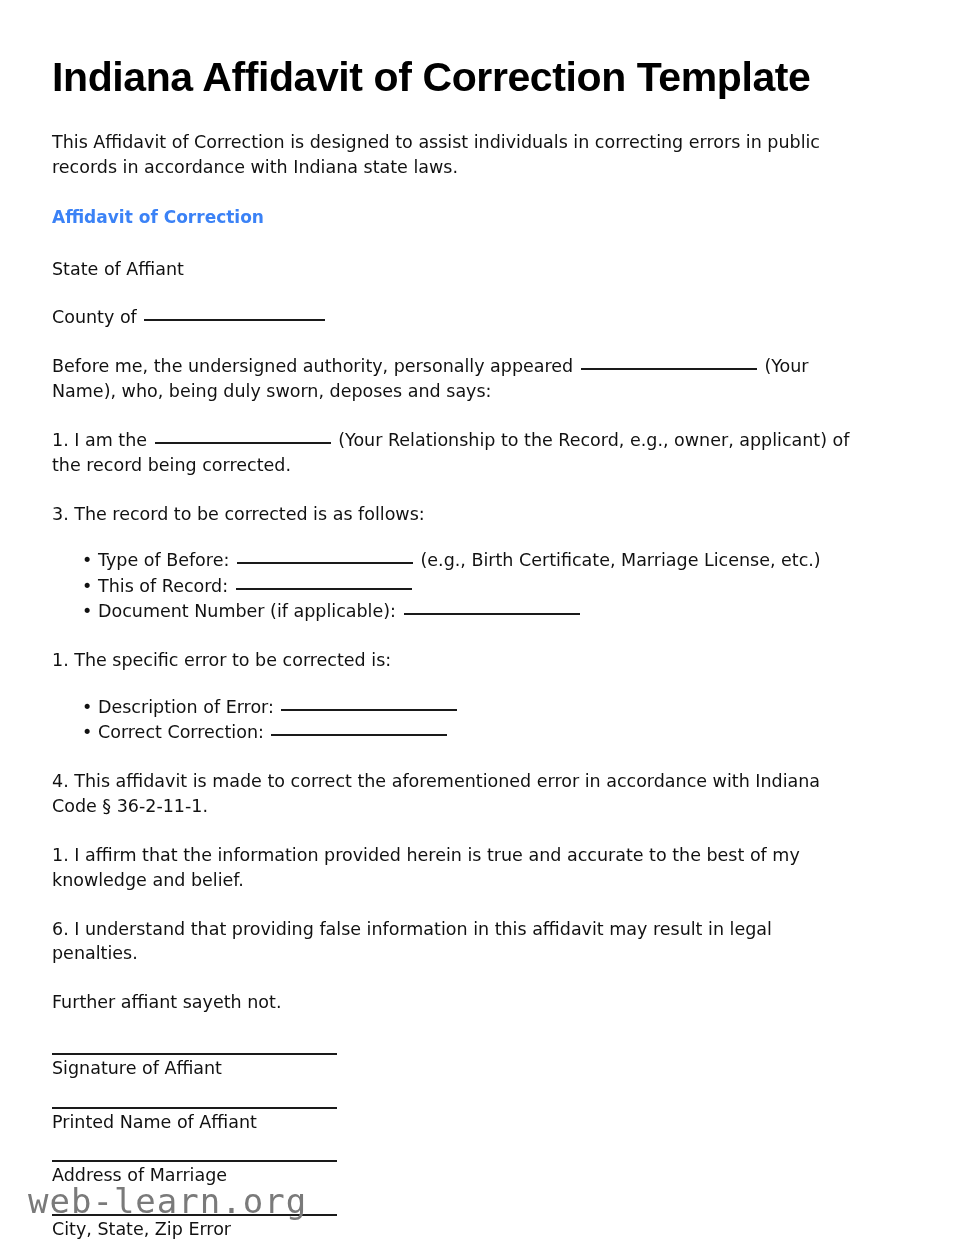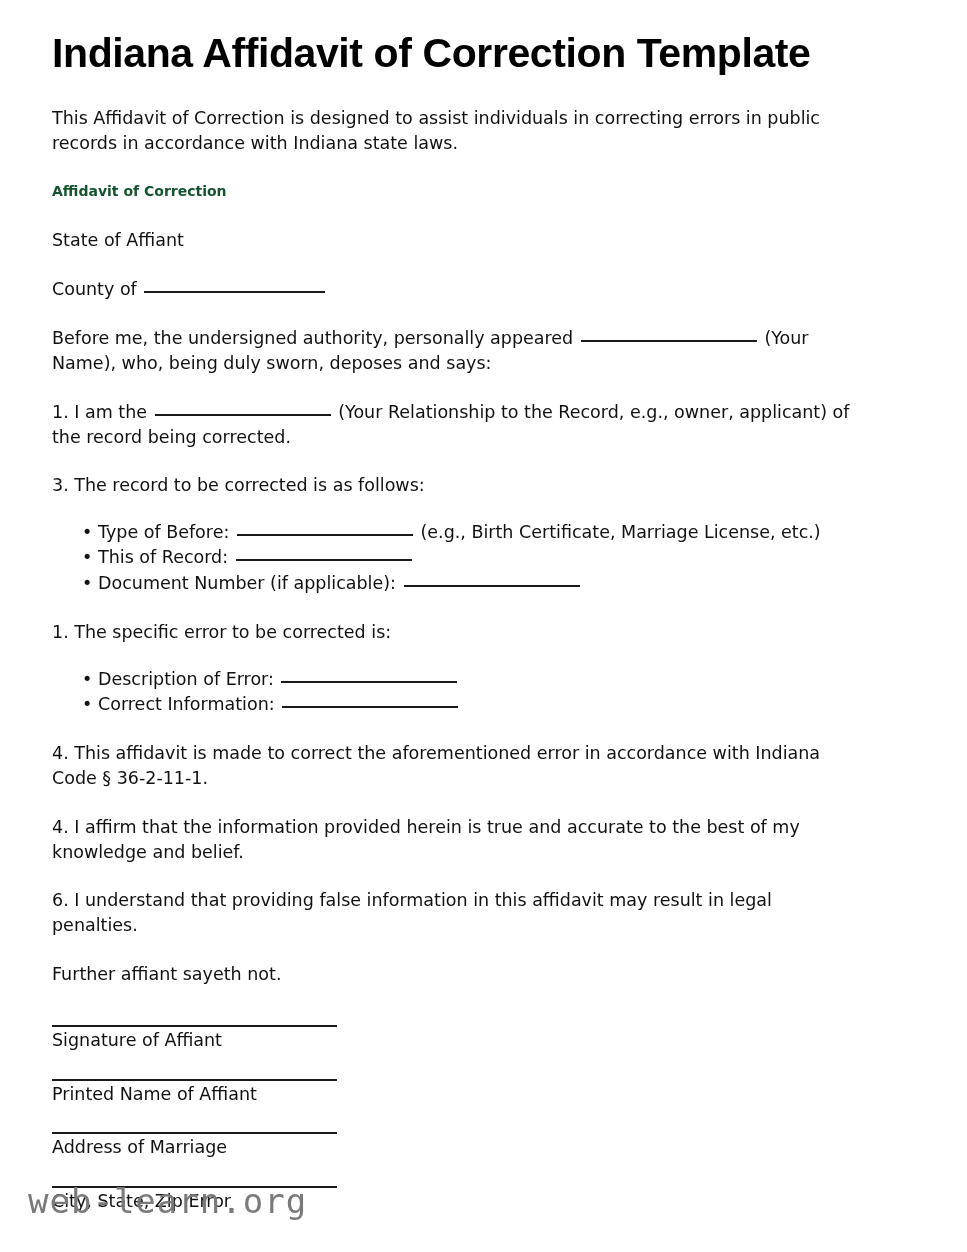--- a/index.html
+++ b/index.html
@@ -14,21 +14,21 @@
     color: #111111;
     -webkit-font-smoothing: antialiased;
     overflow: hidden;
   }
 
   .page {
     position: relative;
     width: 928px;
     height: 1252px;
     box-sizing: border-box;
-    padding: 31px 77px 0 52px;
+    padding: 55px 77px 0 52px;
   }
 
   .doc-title {
     font-family: "Liberation Sans", "DejaVu Sans", sans-serif;
     font-size: 41px;
     font-weight: bold;
     letter-spacing: -0.4px;
     line-height: 1.1;
     margin: 0 0 30px 0;
     color: #000000;
@@ -36,25 +36,25 @@
   }
 
   .intro {
     font-size: 17.5px;
     line-height: 1.42;
     margin: 0 0 26px 0;
     max-width: 838px;
   }
 
   .section-heading {
-    font-size: 14px;
+    font-size: 17px;
     font-weight: bold;
     line-height: 1.4;
     margin: 0 0 27px 0;
-    color: #14532d;
+    color: #3b82f6;
   }
 
   .para {
     font-size: 17.5px;
     line-height: 1.42;
     margin: 0 0 24px 0;
     max-width: 845px;
   }
 
   .para.tight {
@@ -179,29 +179,29 @@
 
   <p class="para tight">1. The specific error to be corrected is:</p>
 
   <ul class="bullets">
     <li>
       <span>Description of Error:</span>
       <span class="blank w-sm"></span>
       <span></span>
     </li>
     <li>
-      <span>Correct Information:</span>
+      <span>Correct Correction:</span>
       <span class="blank w-sm"></span>
       <span></span>
     </li>
   </ul>
 
   <p class="para">4. This affidavit is made to correct the aforementioned error in accordance with Indiana Code § 36-2-11-1.</p>
 
-  <p class="para">4. I affirm that the information provided herein is true and accurate to the best of my knowledge and belief.</p>
+  <p class="para">1. I affirm that the information provided herein is true and accurate to the best of my knowledge and belief.</p>
 
   <p class="para">6. I understand that providing false information in this affidavit may result in legal penalties.</p>
 
   <p class="para">Further affiant sayeth not.</p>
 
   <div class="sig-block">
     <div class="sig-item">
       <div class="sig-rule"></div>
       <div class="sig-label">Signature of Affiant</div>
     </div>

